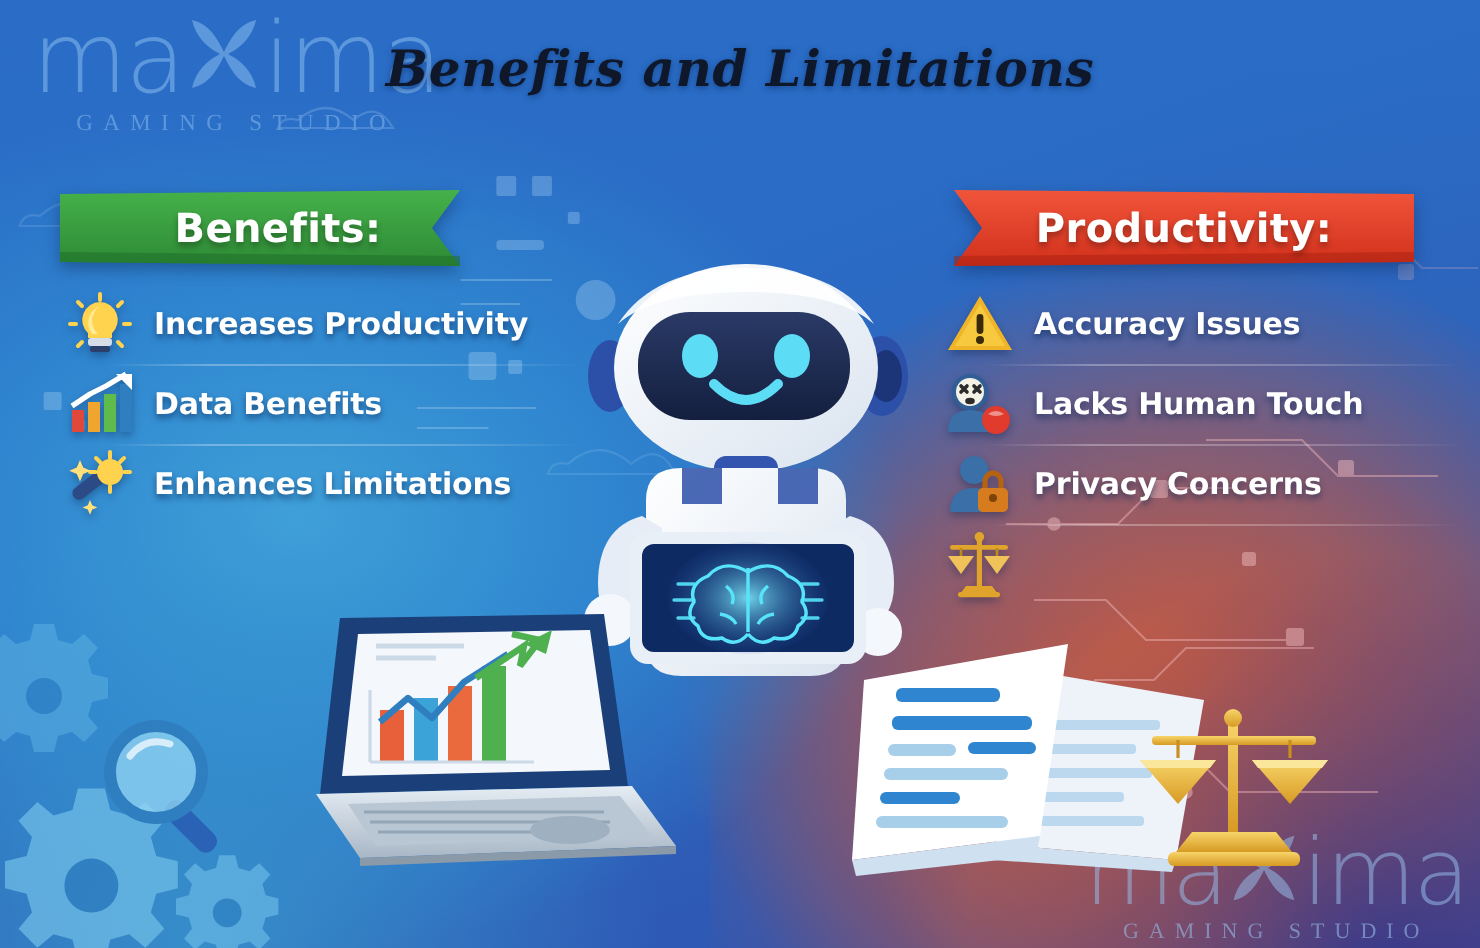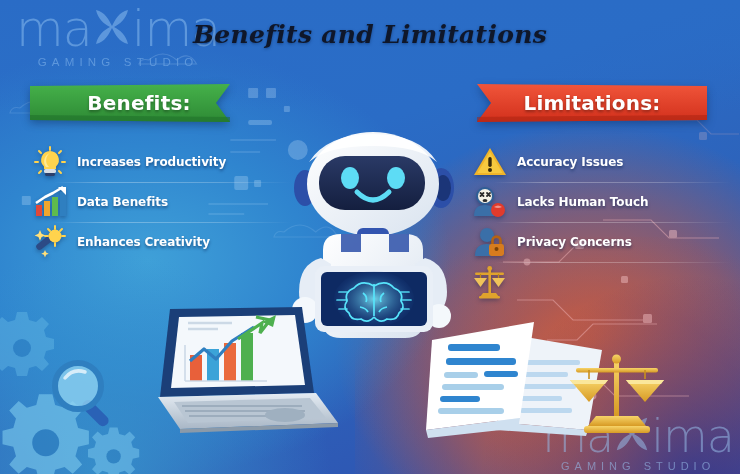--- a/index.html
+++ b/index.html
@@ -53,21 +53,21 @@
   
   .brand { position:absolute; user-select:none; }
   .brand .wordmark {
     font-family:"DejaVu Sans", sans-serif;
     font-weight:300;
     letter-spacing:-1px;
     line-height:.9;
     display:flex; align-items:center;
   }
   .brand .sub {
-    font-family:Liberation Sans, sans-serif;
+    font-family:Liberation Serif, serif;
     font-weight:400;
     text-align:center;
   }
   .brand-tl { left:16px; top:6px; color:#5a94da; }
   .brand-tl .wordmark { font-size:49px; color:#5d97dc; }
   .brand-tl .sub { font-size:11.5px; letter-spacing:5.2px; color:#5d97dc; margin-top:2px; }
   .brand-br { right:6px; bottom:2px; }
   .brand-br .wordmark { font-size:46px; color:rgba(150,185,230,.55); }
   .brand-br .sub { font-size:11px; letter-spacing:5px; color:rgba(150,185,230,.6); margin-top:1px; }
 
@@ -81,21 +81,21 @@
     font-style:italic; font-weight:700;
     font-size:25px;
     color:#0f172a;
     letter-spacing:.3px;
     text-shadow:0 1px 3px rgba(10,40,90,.55);
     z-index:6;
   }
 
   
   .banner {
-    position:absolute; top:84px; height:38px;
+    position:absolute; top:95px; height:38px;
     display:flex; align-items:center; justify-content:center;
     filter:drop-shadow(0 3px 4px rgba(10,35,80,.42));
     z-index:7;
   }
   .banner .label {
     font-family:"DejaVu Sans", sans-serif;
     font-weight:700; font-size:20px; color:#fff;
     letter-spacing:.2px;
     text-shadow:0 2px 3px rgba(0,0,0,.33);
     position:relative; z-index:2;
@@ -122,21 +122,21 @@
     background:linear-gradient(90deg, rgba(255,255,255,0) 0%, rgba(255,255,255,.30) 22%, rgba(255,255,255,.22) 70%, rgba(255,255,255,0) 100%);
   }
   .row .ico {
     width:36px; height:36px; flex:0 0 36px;
     margin-right:9px;
     display:flex; align-items:center; justify-content:center;
     filter:drop-shadow(0 2px 2px rgba(10,35,80,.4));
   }
   .row .txt {
     font-family:"DejaVu Sans", sans-serif;
-    font-weight:700; font-size:12px;
+    font-weight:700; font-size:15px;
     color:#ffffff;
     letter-spacing:-.1px;
     text-shadow:0 2px 3px rgba(8,35,80,.55);
     white-space:nowrap;
   }
 
   
   .robot { position:absolute; left:283px; top:128px; width:180px; height:210px; z-index:5; }
 
   
@@ -245,21 +245,21 @@
     <svg class="shape" viewBox="0 0 230 38" preserveAspectRatio="none">
       <defs>
         <linearGradient id="gRed" x1="0" y1="0" x2="0" y2="1">
           <stop offset="0" stop-color="#f0553a"></stop>
           <stop offset="1" stop-color="#d2301c"></stop>
         </linearGradient>
       </defs>
       <path d="M0 0 L230 2 L230 36 L0 38 L14 19 Z" fill="url(#gRed)"></path>
       <path d="M0 33 L230 31 L230 36 L0 38 Z" fill="#a8210f" opacity=".5"></path>
     </svg>
-    <span class="label">Limitations:</span>
+    <span class="label">Productivity:</span>
   </div>
 
   <svg class="robot" viewBox="0 0 180 210">
     <defs>
       <linearGradient id="botBody" x1="0" y1="0" x2="1" y2="1">
         <stop offset="0" stop-color="#ffffff"></stop>
           <stop offset="1" stop-color="#d9e3ef"></stop>
       </linearGradient>
       <linearGradient id="visor" x1="0" y1="0" x2="0" y2="1">
         <stop offset="0" stop-color="#2a3a66"></stop>
@@ -444,21 +444,21 @@
         <svg width="34" height="34" viewBox="0 0 34 34">
           <rect x="2" y="21" width="24" height="6.5" rx="3" transform="rotate(-38 2 21)" fill="#2c4a86"></rect>
           <circle cx="22" cy="11" r="6.5" fill="#ffd34d"></circle>
           <g stroke="#ffd34d" stroke-width="2" stroke-linecap="round">
             <path d="M22 1 v3 M22 18 v3 M12 11 h3 M29 11 h3 M15 4 l2 2 M29 4 l-2 2"></path>
           </g>
           <path d="M7 5 l1.6 3.8 l3.8 1.6 l-3.8 1.6 l-1.6 3.8 l-1.6 -3.8 l-3.8 -1.6 l3.8 -1.6 z" fill="#ffe07a"></path>
           <path d="M12 25 l1.1 2.6 l2.6 1.1 l-2.6 1.1 l-1.1 2.6 l-1.1 -2.6 l-2.6 -1.1 l2.6 -1.1 z" fill="#ffe07a"></path>
         </svg>
       </span>
-      <span class="txt">Enhances Creativity</span>
+      <span class="txt">Enhances Limitations</span>
     </div>
   </div>
 
   <div class="col col-right">
 
     <div class="row">
       <span class="ico">
         <svg width="34" height="34" viewBox="0 0 34 34">
           <path d="M17 3 L33 30 H1 Z" fill="#f0b429"></path>
           <path d="M17 7 L29.5 28 H4.5 Z" fill="#f7c93f"></path>

